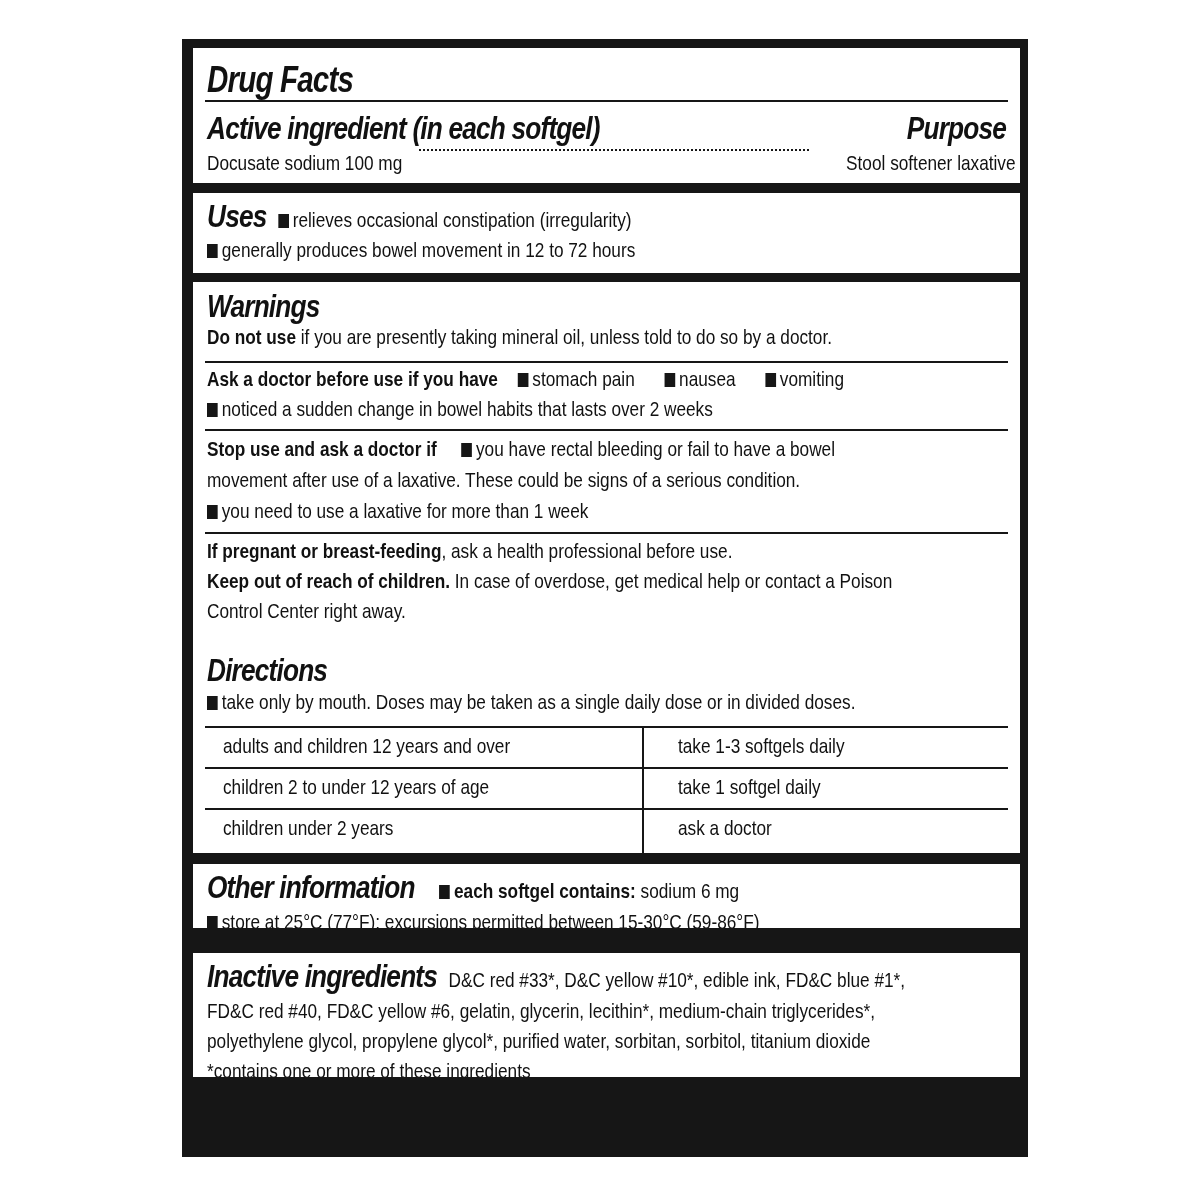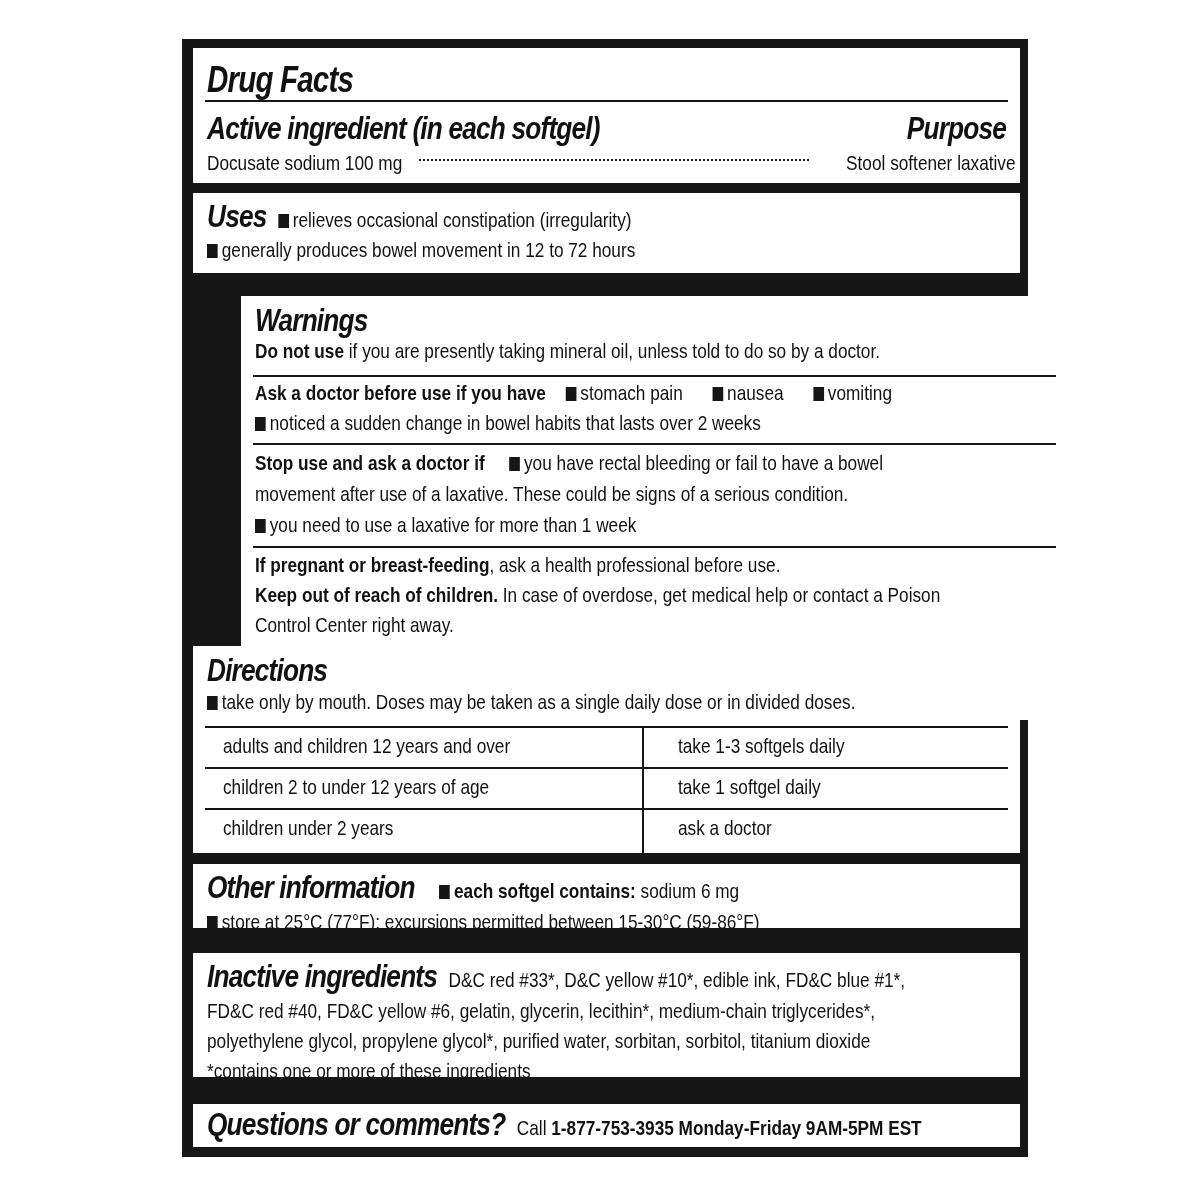--- a/index.html
+++ b/index.html
@@ -25,37 +25,37 @@
 </head>
 <body>
 
 <div class="panel">
 
   <div class="box" style="top:9px;height:135px;">
     <div class="abs hdr" style="left:14px;top:10px;font-size:36px;line-height:44px;">Drug Facts</div>
     <div class="rule" style="top:52px;"></div>
     <div class="abs hdr" style="left:14px;top:60px;font-size:32px;line-height:40px;">Active ingredient  (in each softgel)</div>
     <div class="abs hdr" style="right:14px;top:60px;font-size:32px;line-height:40px;transform-origin:right center;">Purpose</div>
-    <div class="abs" style="left:14px;right:14px;top:100px;height:30px;display:flex;align-items:center;font-size:21px;line-height:30px;">
+    <div class="abs" style="left:14px;right:14px;top:100px;height:30px;display:flex;align-items:flex-start;font-size:21px;line-height:30px;">
       <span style="display:inline-block;transform:scaleX(0.82);transform-origin:left center;white-space:nowrap;width:210px;">Docusate sodium 100 mg</span>
       <span style="flex:1;border-bottom:2px dotted #161616;margin:0 2px 7px 2px;height:1px;"></span>
       <span style="display:inline-block;transform:scaleX(0.82);transform-origin:right center;white-space:nowrap;width:195px;text-align:right;">Stool softener laxative</span>
     </div>
   </div>
 
   <div class="box" style="top:154px;height:80px;">
     <div class="abs line" style="left:14px;top:8px;">
       <span class="hdr" style="font-size:32px;transform:none;margin-right:14px;">Uses</span><span class="sq"></span><span>relieves occasional constipation (irregularity)</span>
     </div>
     <div class="abs line" style="left:14px;top:42px;">
       <span class="sq"></span><span>generally produces bowel movement in 12 to 72 hours</span>
     </div>
   </div>
 
-  <div class="box" style="top:257px;height:424px;margin-left:48px;">
+  <div class="box" style="top:243px;height:424px;">
     <div class="abs hdr" style="left:14px;top:4px;font-size:32px;line-height:40px;">Warnings</div>
     <div class="abs line" style="left:14px;top:40px;">
       <span class="b">Do not use</span><span> if you are presently taking mineral oil, unless told to do so by a doctor.</span>
     </div>
     <div class="rule" style="top:79px;"></div>
 
     <div class="abs line" style="left:14px;top:82px;">
       <span class="b">Ask a doctor before use if you have</span><span class="gap"></span><span class="sq"></span><span>stomach pain</span><span class="gap" style="width:36px;"></span><span class="sq"></span><span>nausea</span><span class="gap" style="width:36px;"></span><span class="sq"></span><span>vomiting</span>
     </div>
     <div class="abs line" style="left:14px;top:112px;">
@@ -114,19 +114,14 @@
 
   <div class="box" style="top:914px;height:124px;">
     <div class="abs line" style="left:14px;top:8px;">
       <span class="hdr" style="font-size:32px;transform:none;margin-right:14px;">Inactive ingredients</span><span>D&amp;C red #33*, D&amp;C yellow #10*, edible ink, FD&amp;C blue #1*,</span>
     </div>
     <div class="abs line" style="left:14px;top:43px;">FD&amp;C red #40, FD&amp;C yellow #6, gelatin, glycerin, lecithin*, medium-chain triglycerides*,</div>
     <div class="abs line" style="left:14px;top:73px;">polyethylene glycol, propylene glycol*, purified water, sorbitan, sorbitol, titanium dioxide</div>
     <div class="abs line" style="left:14px;top:103px;">*contains one or more of these ingredients</div>
   </div>
 
-  <div class="box" style="top:1065px;height:43px;">
-    <div class="abs line" style="left:14px;top:5px;">
-      <span class="hdr" style="font-size:32px;transform:none;margin-right:14px;">Questions or comments?</span><span>Call </span><span class="b">1-877-753-3935 Monday-Friday 9AM-5PM EST</span>
-    </div>
-  </div>
 
 </div>
 
 </body></html>

